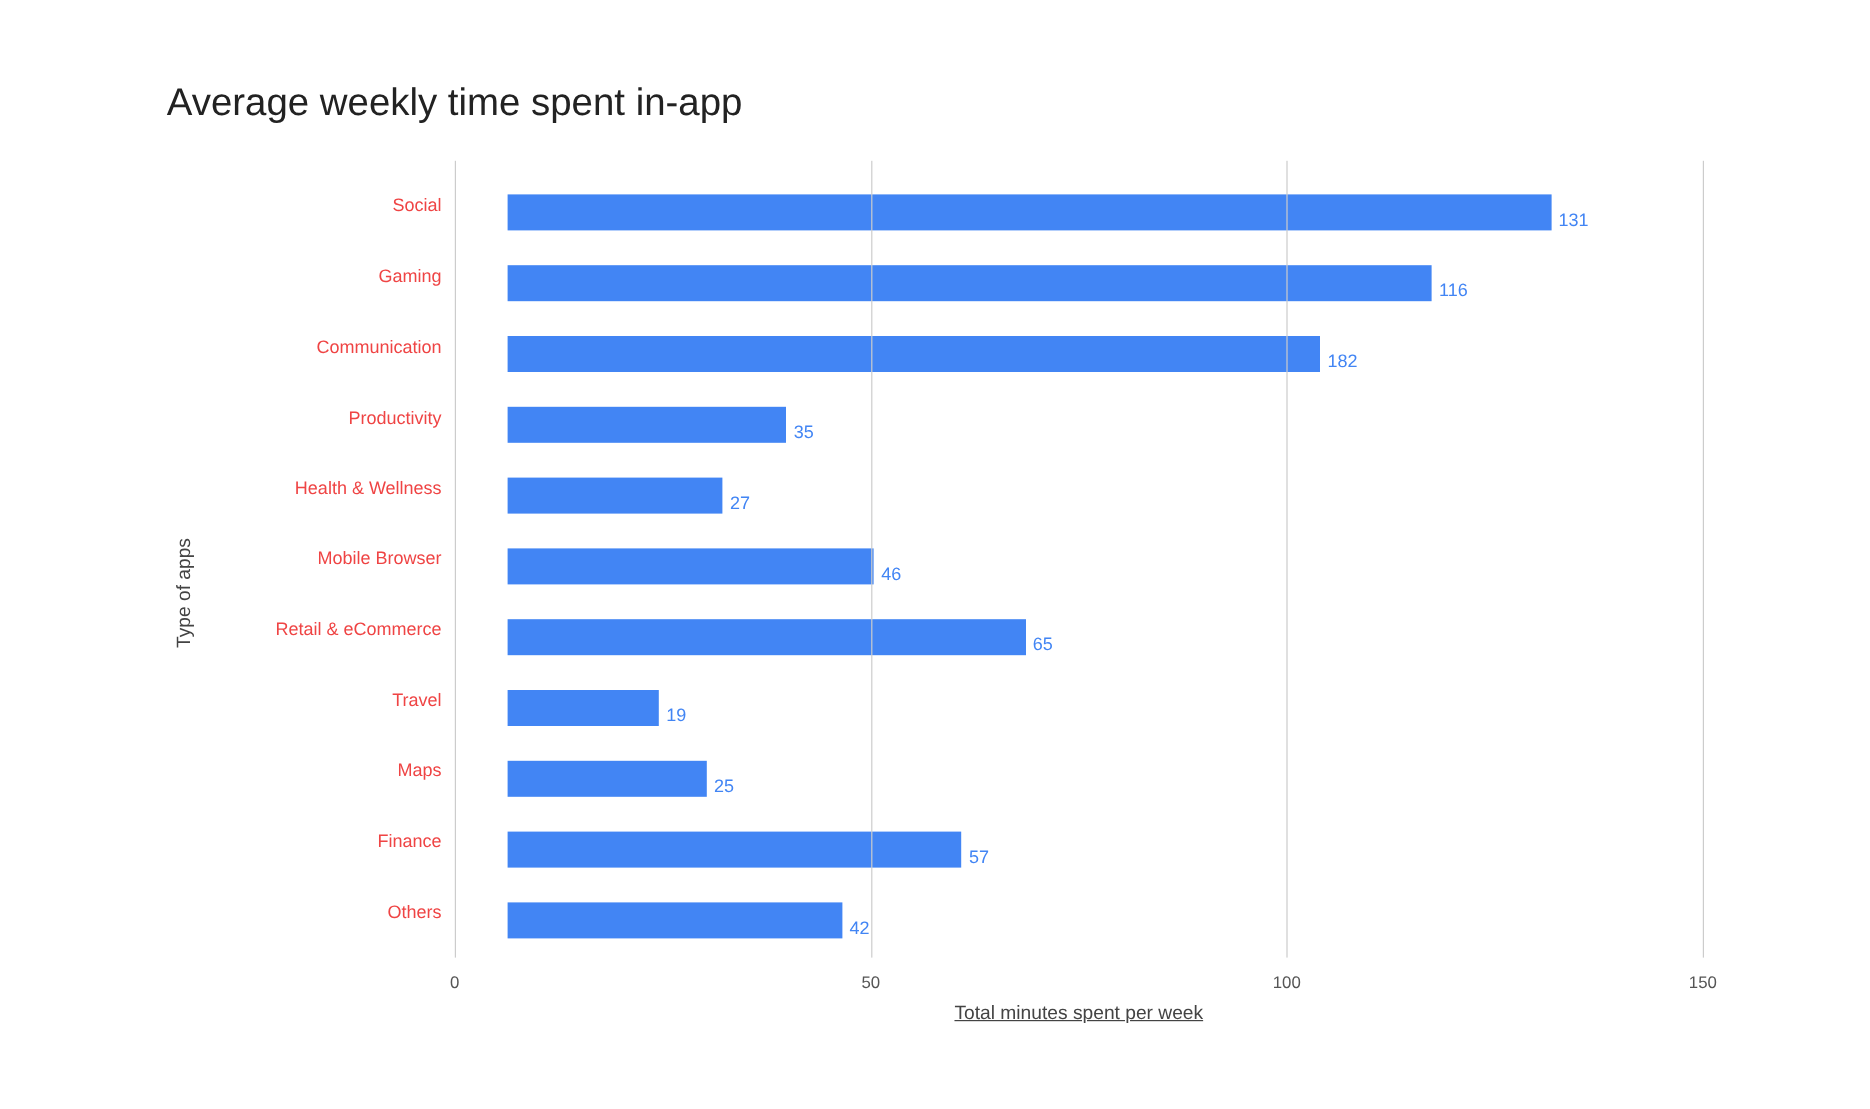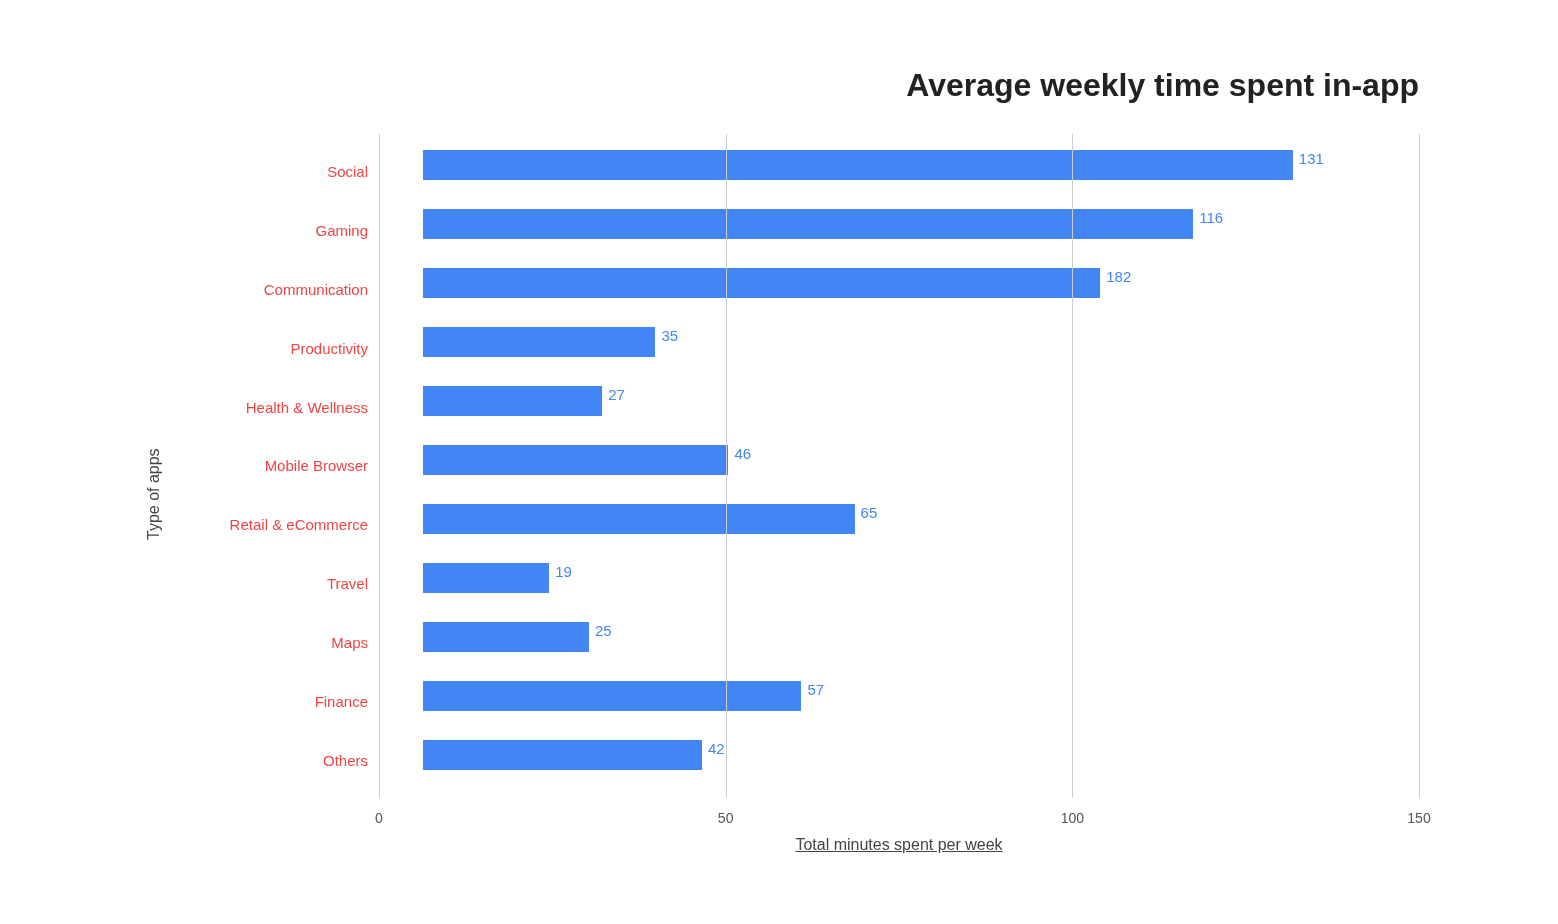--- a/index.html
+++ b/index.html
@@ -12,23 +12,23 @@
       width: 1558px;
       min-height: 924px;
     }
     .chart-container {
       width: 1400px;
       height: 870px;
       position: relative;
       padding: 40px 60px 80px 60px;
     }
     .chart-title {
-      text-align: right;
+      text-align: left;
       font-size: 32px;
-      font-weight: 700;
+      font-weight: 400;
       color: #222;
       margin-bottom: 30px;
     }
     .chart-area {
       display: flex;
       flex-direction: row;
       width: 100%;
       height: 720px;
       position: relative;
     }
@@ -74,21 +74,21 @@
       width: 200px;
       text-align: right;
       padding-right: 11px;
       font-size: 15px;
       color: #ef4444;
       flex-shrink: 0;
     }
     .bar-wrapper {
       flex: 1;
       display: flex;
-      align-items: flex-start;
+      align-items: flex-end;
       height: 100%;
       position: relative;
       padding-left: 44px;
     }
     .bar {
       height: 30px;
       background: #4285f4;
       border-radius: 0;
       position: relative;
       min-width: 2px;

